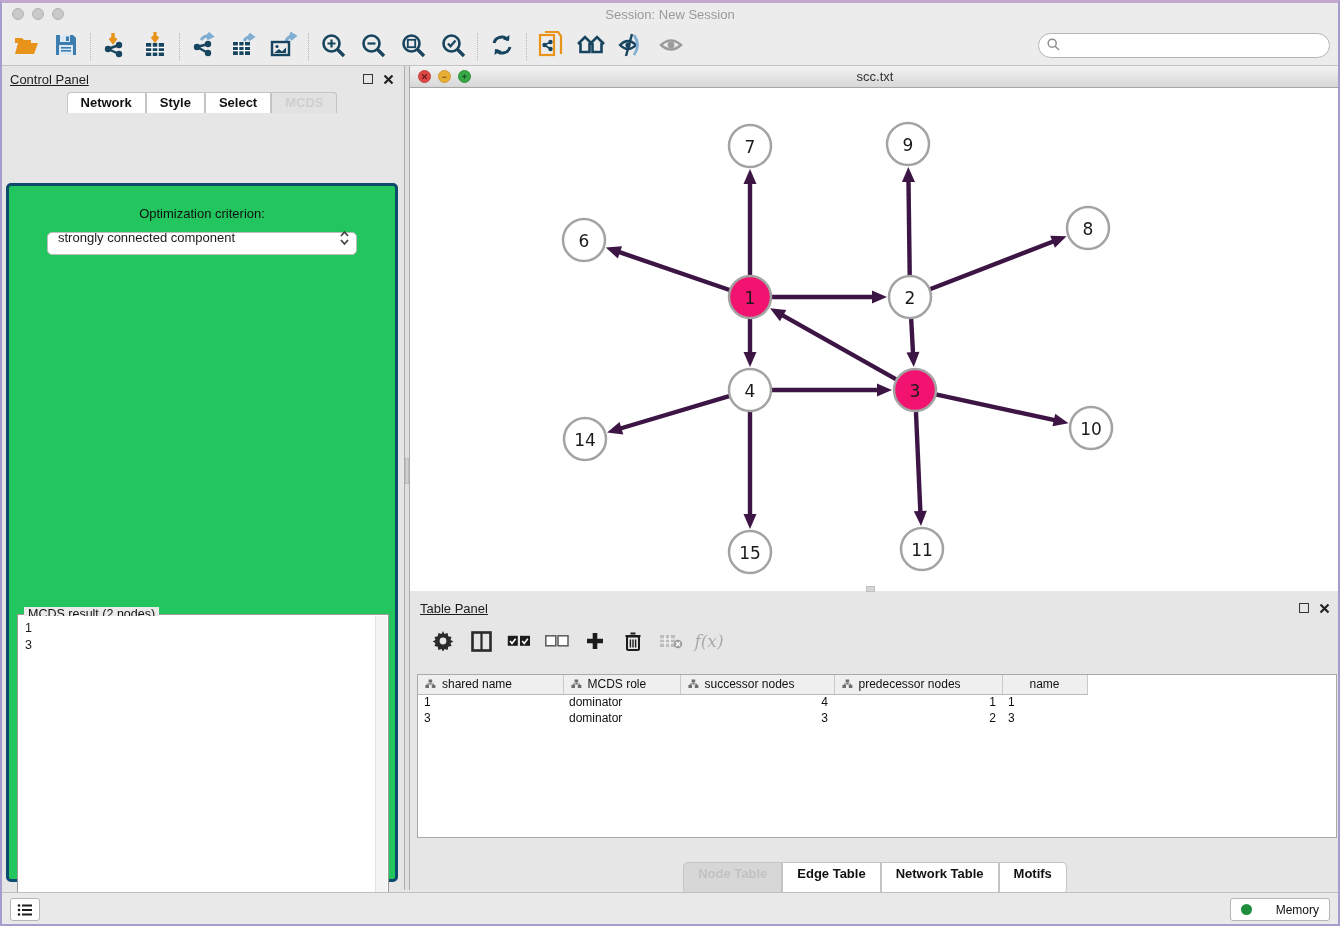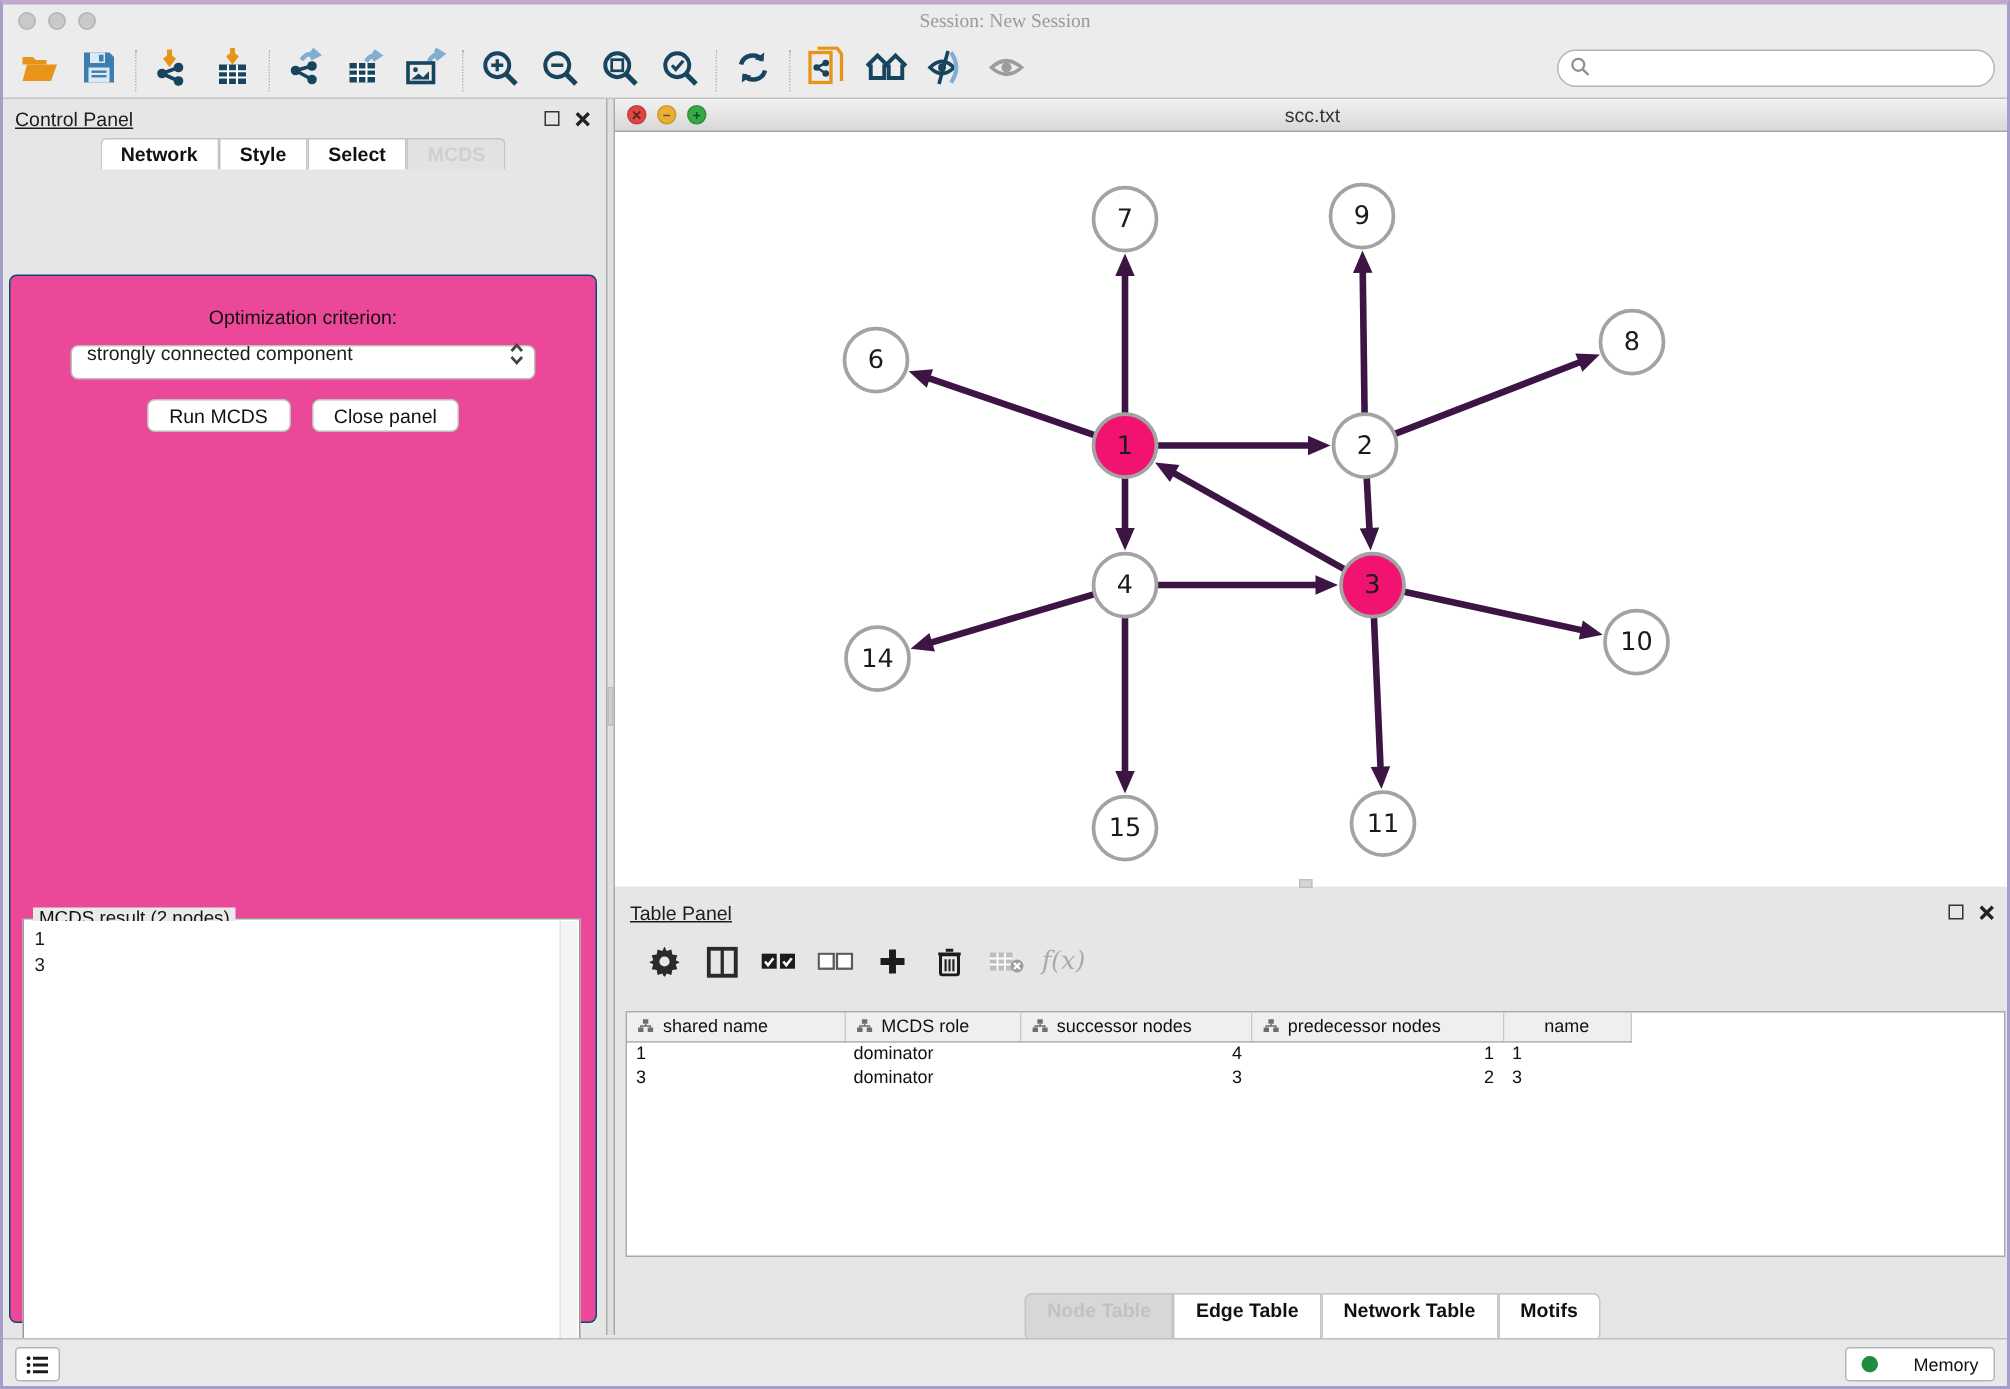--- a/index.html
+++ b/index.html
@@ -8,21 +8,21 @@
     font-family: "Liberation Sans", sans-serif;
     background:#E7E7E7; position:relative; overflow:hidden;
     color:#1c1c1c; font-size:13px;
   }
   .app-frame { position:absolute; inset:0; pointer-events:none; z-index:90;
     border-top:3px solid #C2A7CE; border-left:2px solid #A59DCB;
     border-right:2px solid #A59DCB; border-bottom:2px solid #A59DCB; }
 
   
   .titlebar { position:absolute; left:0; top:0; width:1340px; height:28px;
-    background:#ECECEC; display:flex; align-items:center;font-family:Liberation Serif, serif; }
+    background:#ECECEC; display:flex; align-items:center; }
   .traffic { display:flex; gap:8px; margin-left:12px; }
   .tl-dot { width:12px; height:12px; border-radius:50%; background:#C9C9C9; border:1px solid #B3B3B3; }
   .title-text { position:absolute; left:0; right:0; text-align:center; color:#9A9A9A; font-size:13px; }
 
   
   .toolbar { position:absolute; left:0; top:28px; width:1340px; height:38px;
     background:#ECECEC; border-bottom:1px solid #C3C3C3; display:flex; align-items:center; padding-left:6px; }
   .tb-btn { width:40px; height:32px; display:flex; align-items:center; justify-content:center; }
   .tb-sep { width:1px; height:28px; margin:0 4px; border-left:1px dotted #B8B8B8; }
   .search-wrap { position:absolute; right:10px; top:5px; width:292px; height:25px;
@@ -35,21 +35,21 @@
   .cp-title { font-size:13px; color:#1c1c1c; flex:1;text-decoration:underline; }
   .panel-icons { display:flex; gap:10px; align-items:center; }
   .float-icon { width:10px; height:10px; border:1.5px solid #333; background:transparent; }
   .tabs-row { display:flex; justify-content:center; position:relative; z-index:2; height:21px; }
   .tab { background:#fff; border:1px solid #C4C4C4; border-bottom:none; padding:2px 13px 3px;
     font-size:13px; font-weight:bold; color:#111; }
   .tab:first-child { border-radius:4px 0 0 0; }
   .tab:last-child { border-radius:0 4px 0 0; }
   .tab.active { background:#E2E2E2; color:#CFCFCF; }
   .cp-body { position:absolute; left:6px; right:6px; top:117px; bottom:8px;
-    background:#ec4899; border:1px solid #0c4a6e; border-radius:5px; }
+    background:#22c55e; border:3px solid #0c4a6e; border-radius:5px; }
   .opt-label { text-align:center; margin-top:20px; font-size:13px; color:#111; }
   .dropdown { margin:11px auto 0; width:310px; height:23px; background:#fff; border:1px solid #BDBDBD;
     border-radius:5px; display:flex; align-items:center; padding:0 6px 12px 10px; font-size:13px; }
   .dd-value { flex:1; }
   .btn-row { display:flex; justify-content:center; gap:14px; margin-top:13px; }
   .push-btn { background:#fff; border:1px solid #BDBDBD; border-radius:5px; height:22px;
     padding:0 14px; font-size:13px; color:#111; font-family:"Liberation Sans",sans-serif; }
   .result-box { position:absolute; left:8px; width:372px; top:428px; height:374px;
     border:1px solid #9A9A9A; background:#fff; }
   .result-legend { position:absolute; top:-8px; left:6px; background:#EAEAEA; padding:0 4px;
@@ -308,24 +308,20 @@
     <div class="tab active">MCDS</div>
   </div>
   <div class="cp-body">
     <div class="opt-label">Optimization criterion:</div>
     <div class="dropdown">
       <span class="dd-value">strongly connected component</span>
       <svg width="11" height="16" viewBox="0 0 11 16">
           <path d="M2 6 L5.5 2 L9 6" fill="none" stroke="#444" stroke-width="1.8"></path>
           <path d="M2 10 L5.5 14 L9 10" fill="none" stroke="#444" stroke-width="1.8"></path>
         </svg>
-    </div>
-    <div class="btn-row">
-      <button class="push-btn">Run MCDS</button>
-      <button class="push-btn">Close panel</button>
     </div>
     <div class="result-box">
       <div class="result-legend">MCDS result (2 nodes)</div>
       <div class="result-content">1
 3</div>
       <div class="result-scroll"></div>
     </div>
   </div>
 </div>
 

